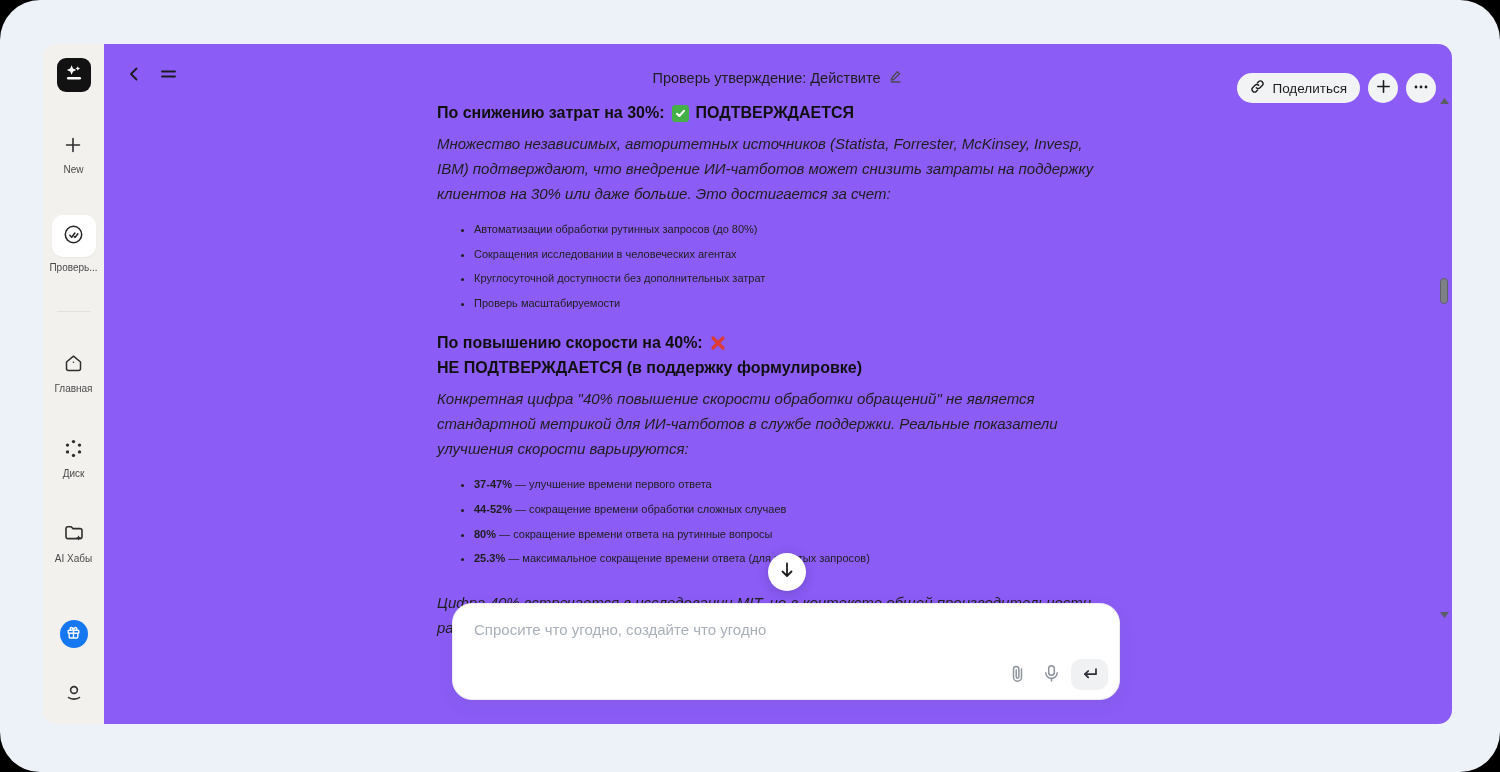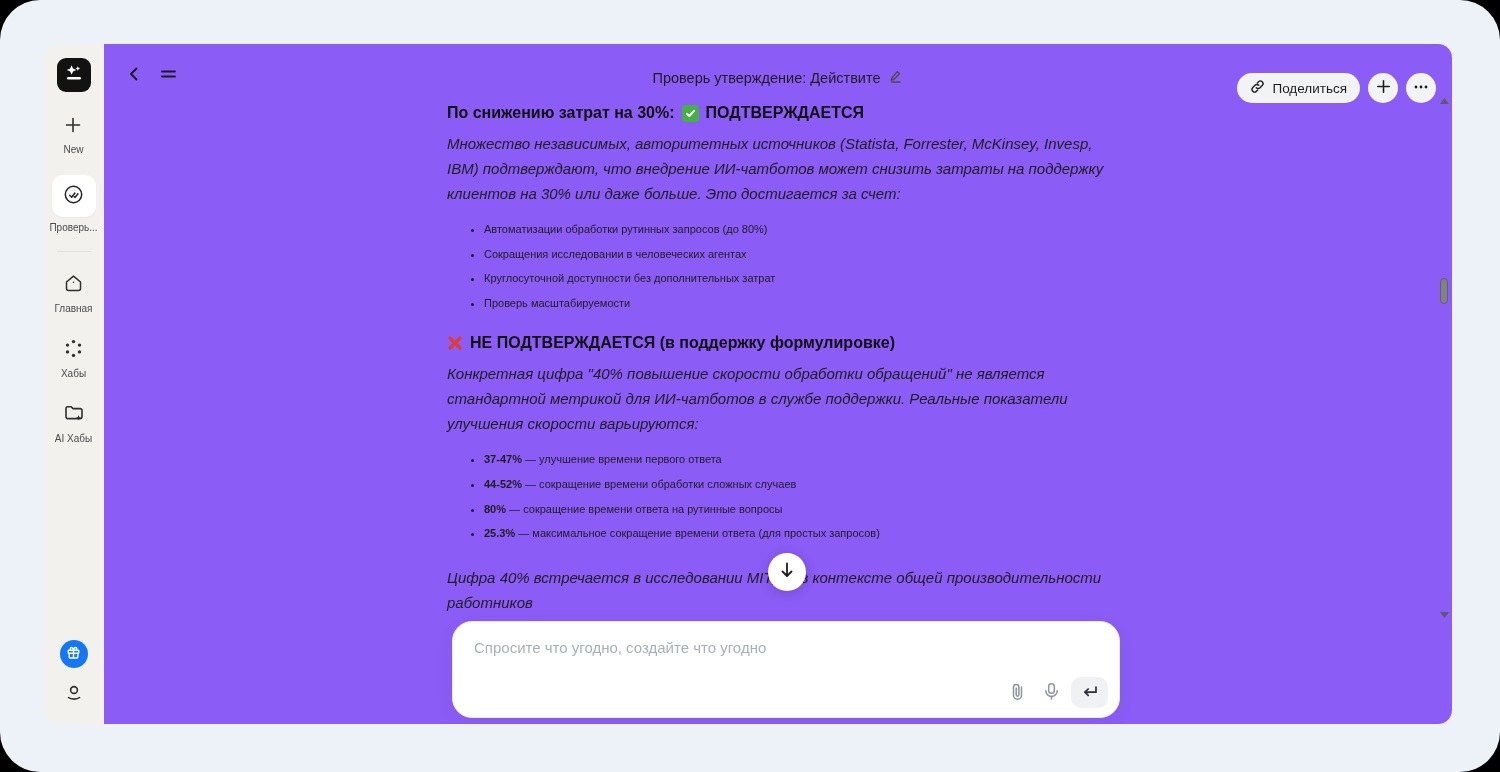--- a/index.html
+++ b/index.html
@@ -6,21 +6,21 @@
   html,body { margin:0; padding:0; width:1500px; height:772px; background:#000;
               font-family:"Liberation Sans", sans-serif; overflow:hidden; }
   .canvas { position:absolute; inset:0; background:#edf2f9; border-radius:40px; overflow:hidden; }
 
   
   .app { position:absolute; left:43px; top:44px; width:1409px; height:680px;
          border-radius:14px; display:flex; overflow:hidden; }
 
   
   .sidebar { width:61px; background:#f2f1ee; display:flex; flex-direction:column;
-             align-items:center; padding:14px 0 16px; flex-shrink:0; }
+             align-items:center; padding:14px 0 16px; flex-shrink:0;gap:20px; }
   .logo { width:34px; height:34px; background:#121212; border-radius:9px;
           display:flex; align-items:center; justify-content:center; cursor:pointer; }
   .sb-item { display:flex; flex-direction:column; align-items:center; gap:5px;
              cursor:pointer; color:#2f2f2f; }
   .sb-label { font-size:10px; color:#4a4a4a; white-space:nowrap; }
   .sb-active-bg { width:44px; height:42px; background:#fff; border-radius:11px;
                   display:flex; align-items:center; justify-content:center;
                   box-shadow:0 1px 2px rgba(0,0,0,0.04); }
   .sb-divider { width:34px; height:1px; background:#e2e1de; margin-top:18px; }
   .gift-btn { width:28px; height:28px; border-radius:50%; background:#1677f3;
@@ -35,37 +35,37 @@
               align-items:center; justify-content:center; color:#1c1c1c; cursor:pointer; }
   .title-wrap { position:absolute; top:24px; left:50%; transform:translateX(-50%);
                 display:flex; align-items:center; gap:7px; }
   .title { font-size:14.5px; color:#1d1d1f; white-space:nowrap; }
   .hdr-right { position:absolute; top:17px; right:16px; display:flex; align-items:center; gap:8px;margin-top:12px; }
   .pill { height:30px; border-radius:15px; background:#f2f3f5; display:flex; align-items:center;
           gap:7px; padding:0 13px; font-size:13.5px; color:#1d1d1f; cursor:pointer; border:none; }
   .pill-sq { width:30px; padding:0; justify-content:center; }
 
   
-  .doc { position:absolute; left:343px; top:44px; width:672px; color:#1e1e1e; }
+  .doc { position:absolute; left:333px; top:44px; width:672px; color:#1e1e1e; }
   .doc h3 { font-size:16px; font-weight:bold; color:#101010; margin:16px 0 9px;
             display:flex; align-items:center; gap:7px; flex-wrap:wrap; }
   .doc p { font-size:15px; line-height:25px; margin:0;font-style:italic; }
   .doc ul { margin:11px 0 19px; padding-left:37px; }
   .doc li { font-size:11px; line-height:24.6px; }
   .badge-check { width:17px; height:17px; background:#45b045; border-radius:3.5px;
                  display:inline-flex; align-items:center; justify-content:center; flex-shrink:0; }
   .badge-cross { display:inline-flex; flex-shrink:0; }
 
   
   .fab { position:absolute; left:664px; top:509px; width:38px; height:38px; border-radius:50%;
          background:#fff; box-shadow:0 2px 12px rgba(0,0,0,0.18); display:flex;
          align-items:center; justify-content:center; cursor:pointer; }
 
   
-  .composer { position:absolute; left:348px; top:577px; width:668px; height:97px;
+  .composer { position:absolute; left:348px; top:559px; width:668px; height:97px;
               background:#fff; border:1px solid #ebedf0; border-radius:20px;
               box-shadow:0 5px 16px rgba(70,85,110,0.09); }
   .composer input { position:absolute; left:19px; top:12px; width:600px; height:26px;
                     border:none; outline:none; font-size:15px; font-family:"Liberation Sans",sans-serif;
                     color:#20242a; background:transparent; }
   .composer input::placeholder { color:#a9afb9; }
   .composer-actions { position:absolute; right:11px; bottom:9px; display:flex;
                       align-items:center; gap:6px; }
   .icon-btn { width:28px; height:30px; display:flex; align-items:center; justify-content:center;
               color:#8d939c; cursor:pointer; background:none; border:none; padding:0; }
@@ -134,21 +134,21 @@
         <span>
           <svg width="21" height="21" viewBox="0 0 21 21" fill="#2f2f2f">
             <circle cx="10.5" cy="3.6" r="1.7"></circle>
             <circle cx="16.5" cy="7.1" r="1.7"></circle>
             <circle cx="16.5" cy="13.9" r="1.7"></circle>
             <circle cx="10.5" cy="17.4" r="1.7"></circle>
             <circle cx="4.5" cy="13.9" r="1.7"></circle>
             <circle cx="4.5" cy="7.1" r="1.7"></circle>
           </svg>
         </span>
-        <span class="sb-label">Хабы</span>
+        <span class="sb-label">Диск</span>
       </div>
 
       <div class="sb-item" style="margin-top:23px">
         <span>
           <svg width="22" height="22" viewBox="0 0 22 22" fill="none" stroke="#2f2f2f" stroke-width="1.6" stroke-linejoin="round">
             <path d="M3 6.5 A1.8 1.8 0 0 1 4.8 4.7 H8.2 L10 6.6 H17.2 A1.8 1.8 0 0 1 19 8.4 V14.8 A1.8 1.8 0 0 1 17.2 16.6 H4.8 A1.8 1.8 0 0 1 3 14.8 Z"></path>
             <path d="M15.6 13.2 l0.8 1.8 1.8 0.8 -1.8 0.8 -0.8 1.8 -0.8 -1.8 -1.8 -0.8 1.8 -0.8 Z" fill="#2f2f2f" stroke="none"></path>
           </svg>
         </span>
         <span class="sb-label">AI Хабы</span>
@@ -245,20 +245,21 @@
         </h3>
         <p>Множество независимых, авторитетных источников (Statista, Forrester, McKinsey, Invesp, IBM) подтверждают, что внедрение ИИ-чатботов может снизить затраты на поддержку клиентов на 30% или даже больше. Это достигается за счет:</p>
         <ul>
           <li>Автоматизации обработки рутинных запросов (до 80%)</li>
           <li>Сокращения исследовании в человеческих агентах</li>
           <li>Круглосуточной доступности без дополнительных затрат</li>
           <li>Проверь масштабируемости</li>
         </ul>
 
         <h3>
+          <span>По повышению скорости на 40%:</span>
           <span class="badge-cross">
             <svg width="16" height="16" viewBox="0 0 16 16" fill="none" stroke="#dd3b33" stroke-width="3.2" stroke-linecap="round">
               <path d="M3 3 L13 13 M13 3 L3 13"></path>
             </svg>
           </span>
           <span>НЕ ПОДТВЕРЖДАЕТСЯ (в поддержку формулировке)</span>
         </h3>
         <p>Конкретная цифра "40% повышение скорости обработки обращений" не является стандартной метрикой для ИИ-чатботов в службе поддержки. Реальные показатели улучшения скорости варьируются:</p>
         <ul>
           <li><b>37-47%</b><span> — улучшение времени первого ответа</span></li>

